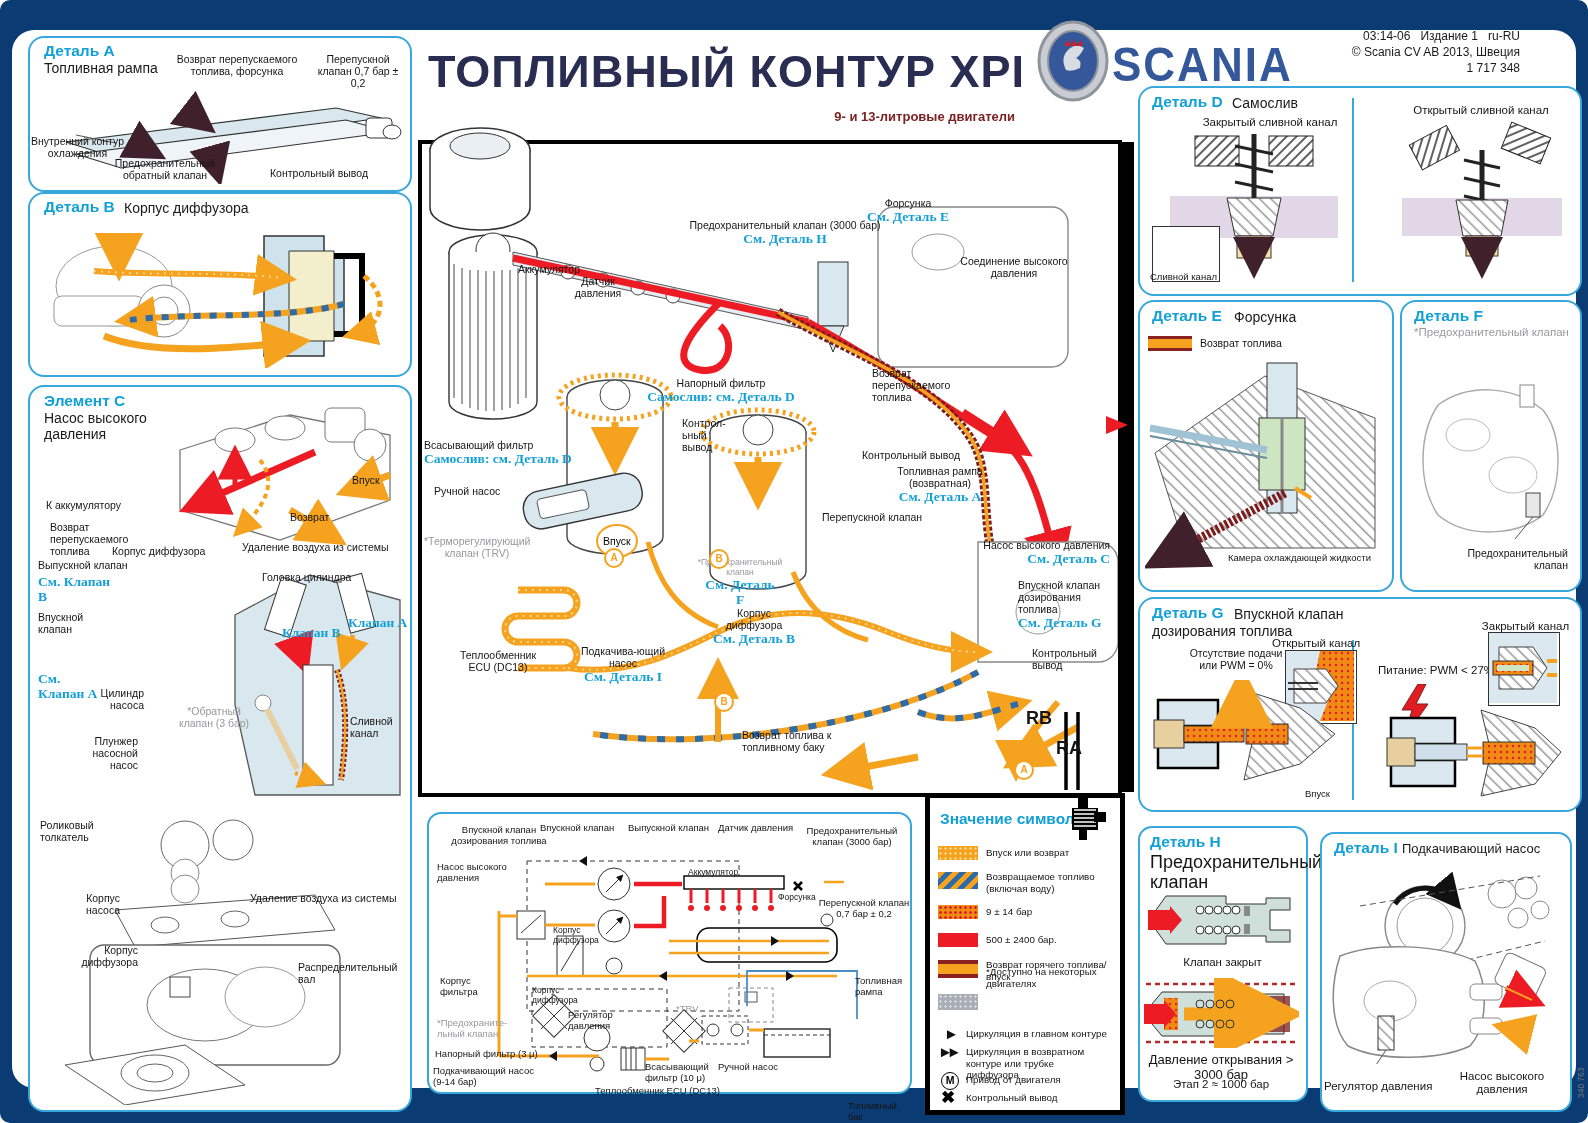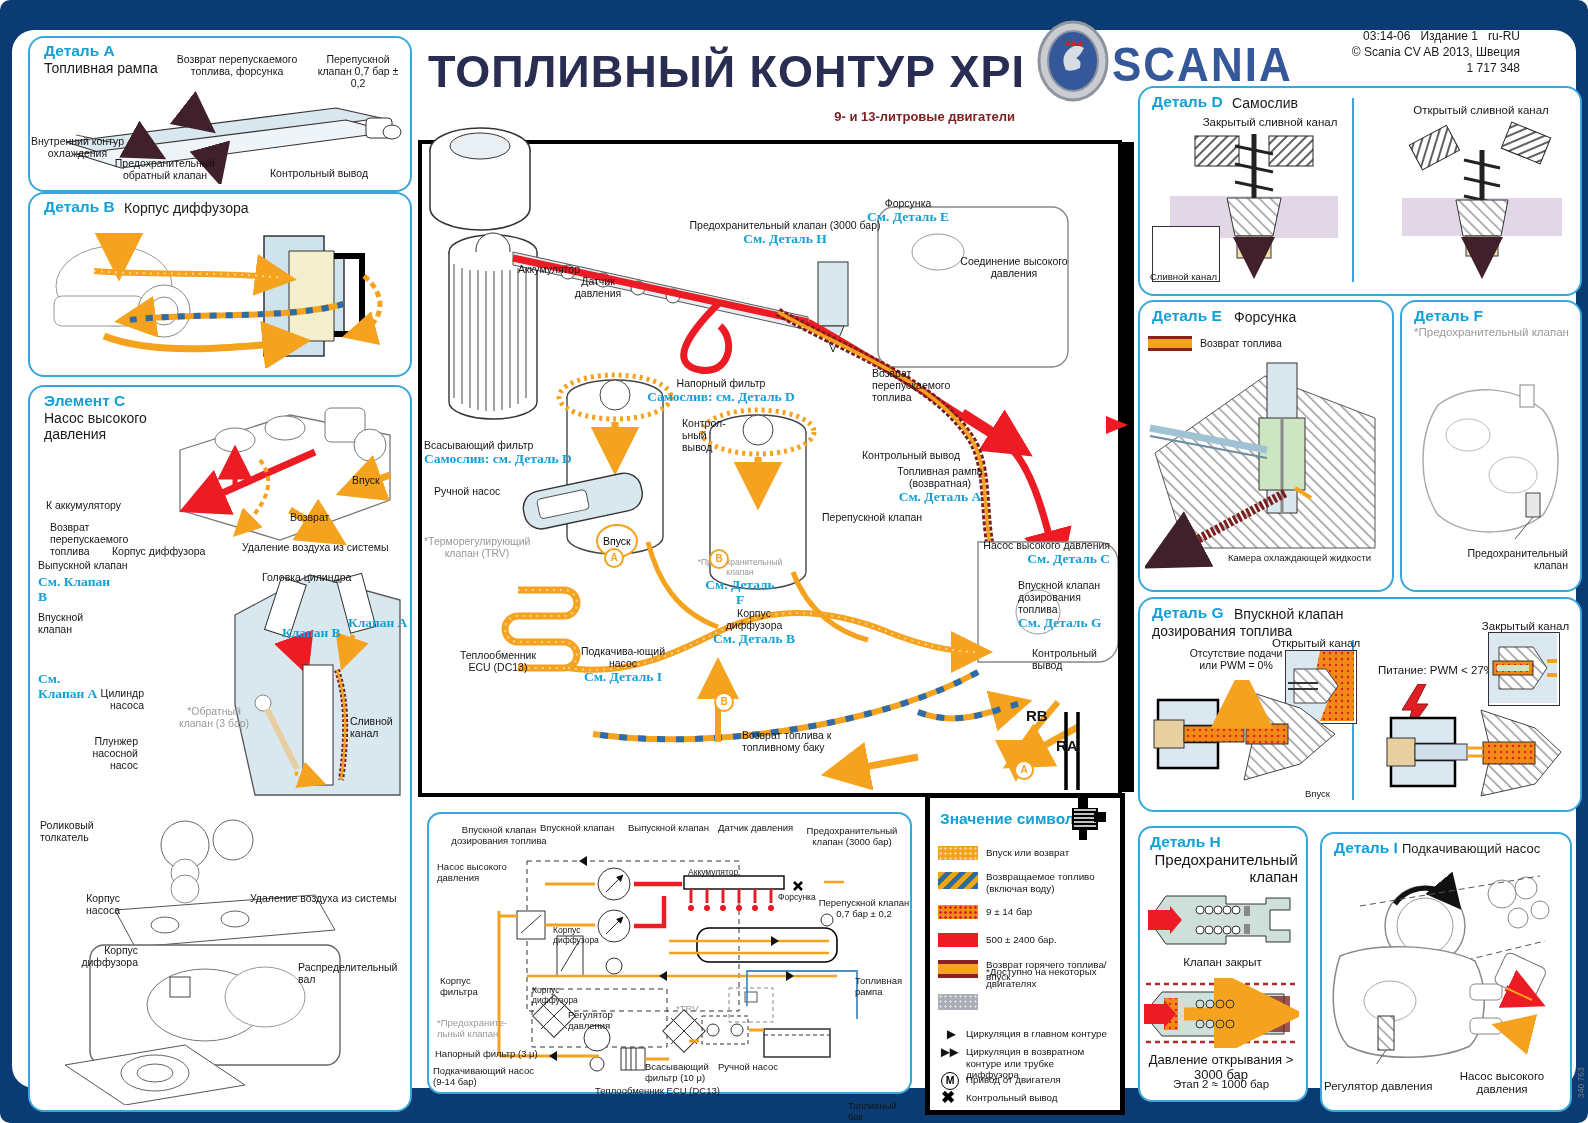--- a/index.html
+++ b/index.html
@@ -4,21 +4,21 @@
 <style>
   html,body{margin:0;padding:0;background:#fff;}
   .poster{position:relative;width:1588px;height:1123px;background:#fff;font-family:"Liberation Sans",sans-serif;overflow:hidden;}
   .frame{position:absolute;left:0;top:0;right:0;bottom:0;background:#0a3b73;border-radius:10px;}
   .content{position:absolute;left:12px;top:30px;width:1564px;height:1058px;background:#fff;border-radius:22px;}
   .panel{position:absolute;border:2px solid #37a7dc;border-radius:16px;background:#fff;}
   .ptitle{position:absolute;font-size:15.5px;font-weight:bold;color:#12a0d7;white-space:nowrap;}
   .psub{position:absolute;font-size:14px;color:#1a1a1a;white-space:nowrap;}
   .lbl{position:absolute;font-size:10.5px;line-height:1.13;color:#151515;}
   .c{text-align:center;} .r{text-align:right;}
-  .s9{font-size:9.5px;} .s8{font-size:8.5px;} .s11{font-size:11.5px;} .s12{font-size:15px;text-align:right;}
+  .s9{font-size:9.5px;} .s8{font-size:8.5px;} .s11{font-size:11.5px;} .s12{font-size:18px;}
   .nw{white-space:nowrap;}
   .ref{color:#12a0d7;font-weight:bold;font-size:12px;line-height:1.1;display:block;font-family:Liberation Serif, serif;}
   .ref2{font-size:13.5px;}
   .gray{color:#98989e;}
   .title{position:absolute;font-size:45px;font-weight:800;color:#2a2d52;letter-spacing:1px;white-space:nowrap;}
   .subtitle{position:absolute;font-size:13px;font-weight:bold;color:#7b2222;}
   .wordmark{position:absolute;font-size:44px;font-weight:900;color:#35589b;letter-spacing:2px;transform:scaleY(1.08);}
   .info{position:absolute;font-size:12px;color:#1a1a1a;text-align:right;line-height:1.35;}
   .mainbox{position:absolute;border:4px solid #000;background:transparent;}
   .bbar{position:absolute;background:#000;}

